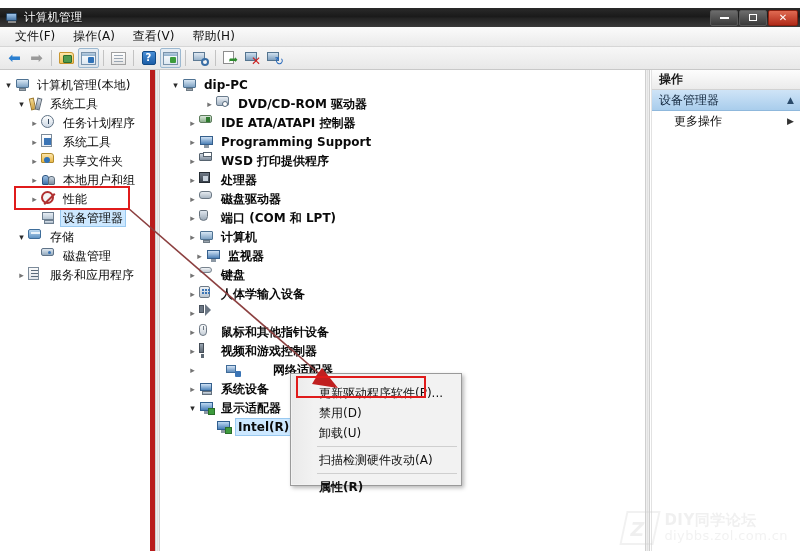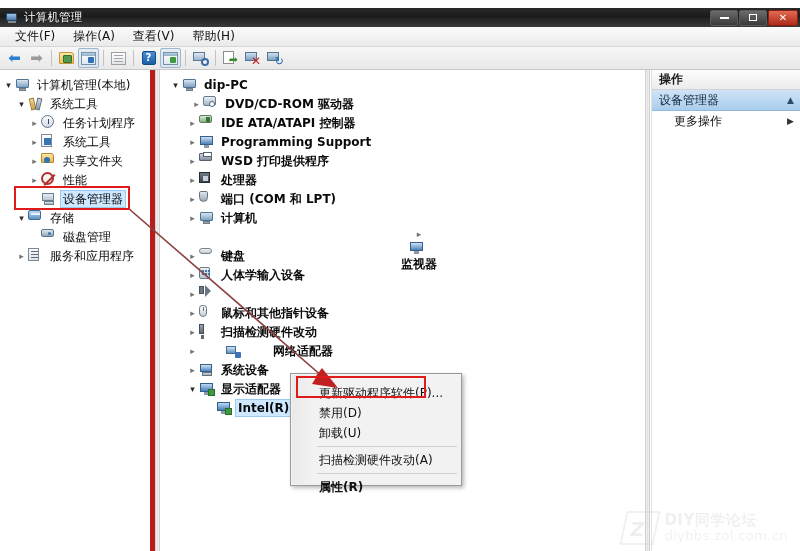--- a/index.html
+++ b/index.html
@@ -488,20 +488,32 @@
               <span style="position:absolute;inset:0;">
                 <span class="i-share" style="position: absolute; inset: 0px; display: block;"></span>
               </span>
             </span>
             <span class="tlabel">共享文件夹</span>
           </div>
           <div class="trow" style="padding-left: 28px;">
             <span class="expander collapsed"></span>
             <span class="ticon">
               <span style="position:absolute;inset:0;">
+                <span class="i-users" style="position: absolute; inset: 0px; display: block;">
+                  <i class="u1"></i>
+                  <i class="u2"></i>
+                </span>
+              </span>
+            </span>
+            <span class="tlabel">本地用户和组</span>
+          </div>
+          <div class="trow" style="padding-left: 28px;">
+            <span class="expander collapsed"></span>
+            <span class="ticon">
+              <span style="position:absolute;inset:0;">
                 <span class="i-perf" style="position: absolute; inset: 0px; display: block;"></span>
               </span>
             </span>
             <span class="tlabel">性能</span>
           </div>
           <div class="trow sel" style="padding-left: 28px;">
             <span class="expander blank"></span>
             <span class="ticon">
               <span style="position:absolute;inset:0;">
                 <span class="i-devmgr" style="position: absolute; inset: 0px; display: block;">
@@ -550,21 +562,21 @@
             <span class="ticon">
               <span style="position:absolute;inset:0;">
                 <span class="i-pc" style="position: absolute; inset: 0px; display: block;">
                   <i class="scr"></i>
                   <i class="std"></i>
                 </span>
               </span>
             </span>
             <span class="tlabel">dip-PC</span>
           </div>
-          <div class="trow" style="padding-left: 29px;">
+          <div class="trow" style="padding-left: 42px;">
             <span class="expander collapsed"></span>
             <span class="ticon">
               <span style="position:absolute;inset:0;">
                 <span class="i-dvd" style="position: absolute; inset: 0px; display: block;"></span>
               </span>
             </span>
             <span class="tlabel">DVD/CD-ROM 驱动器</span>
           </div>
           <div class="trow" style="padding-left: 25px;">
             <span class="expander collapsed"></span>
@@ -602,38 +614,47 @@
               <span style="position:absolute;inset:0;">
                 <span class="i-cpu" style="position: absolute; inset: 0px; display: block;"></span>
               </span>
             </span>
             <span class="tlabel">处理器</span>
           </div>
           <div class="trow" style="padding-left: 25px;">
             <span class="expander collapsed"></span>
             <span class="ticon">
               <span style="position:absolute;inset:0;">
+                <span class="i-hdd" style="position: absolute; inset: 0px; display: block;"></span>
+              </span>
+            </span>
+            <span class="tlabel">磁盘驱动器</span>
+          </div>
+          <div class="trow" style="padding-left: 25px;">
+            <span class="expander collapsed"></span>
+            <span class="ticon">
+              <span style="position:absolute;inset:0;">
                 <span class="i-port" style="position: absolute; inset: 0px; display: block;"></span>
               </span>
             </span>
             <span class="tlabel">端口 (COM 和 LPT)</span>
           </div>
           <div class="trow" style="padding-left: 25px;">
             <span class="expander collapsed"></span>
             <span class="ticon">
               <span style="position:absolute;inset:0;">
                 <span class="i-pc" style="position: absolute; inset: 0px; display: block;">
                   <i class="scr"></i>
                   <i class="std"></i>
                 </span>
               </span>
             </span>
             <span class="tlabel">计算机</span>
           </div>
-          <div class="trow" style="padding-left: 32px; flex-direction: column;">
+          <div class="trow" style="padding-left: 32px;">
             <span class="expander collapsed"></span>
             <span class="ticon">
               <span style="position:absolute;inset:0;">
                 <span class="i-mon" style="position: absolute; inset: 0px; display: block;">
                   <i class="scr"></i>
                   <i class="std"></i>
                 </span>
               </span>
             </span>
             <span class="tlabel">监视器</span>
@@ -673,21 +694,21 @@
             </span>
             <span class="tlabel">鼠标和其他指针设备</span>
           </div>
           <div class="trow" style="padding-left: 25px;">
             <span class="expander collapsed"></span>
             <span class="ticon">
               <span style="position:absolute;inset:0;">
                 <span class="i-usb" style="position: absolute; inset: 0px; display: block;"></span>
               </span>
             </span>
-            <span class="tlabel">扫描检测硬件改动</span>
+            <span class="tlabel">视频和游戏控制器</span>
           </div>
           <div class="trow" style="padding-left: 25px; gap: 26px;">
             <span class="expander collapsed"></span>
             <span class="ticon">
               <span style="position:absolute;inset:0;">
                 <span class="i-net" style="position: absolute; inset: 0px; display: block;">
                   <i class="scr"></i>
                   <i class="plug"></i>
                 </span>
               </span>

